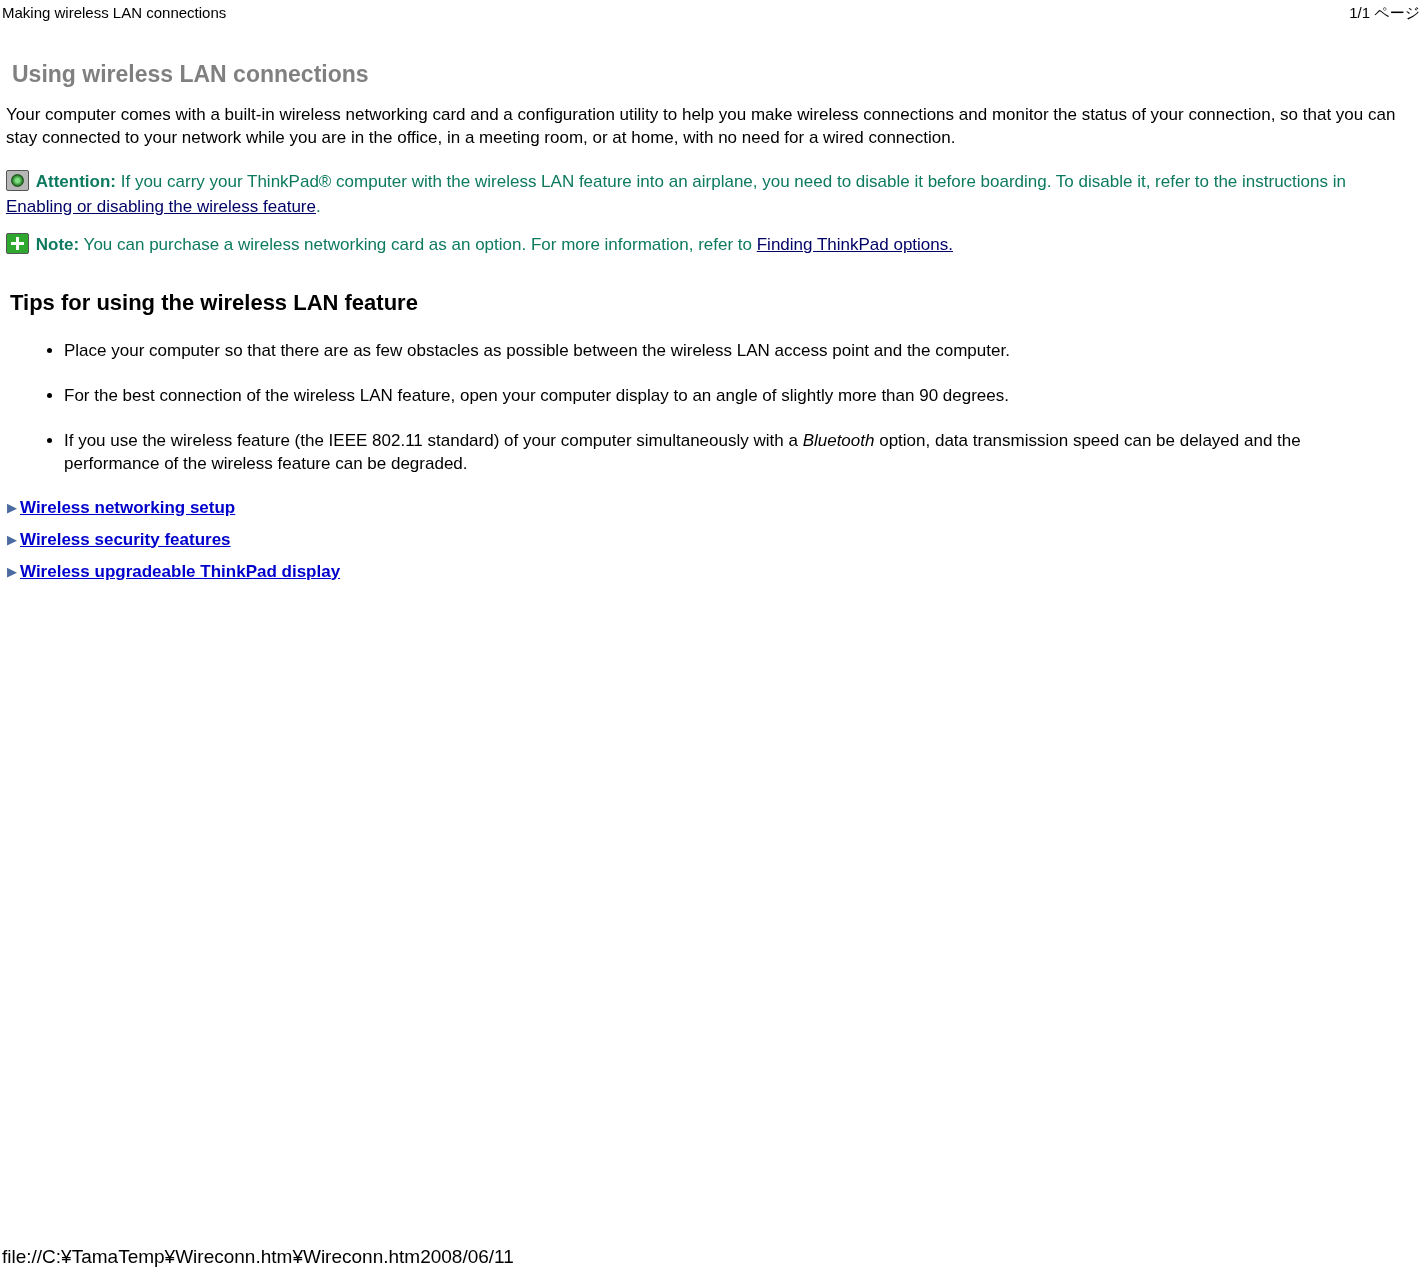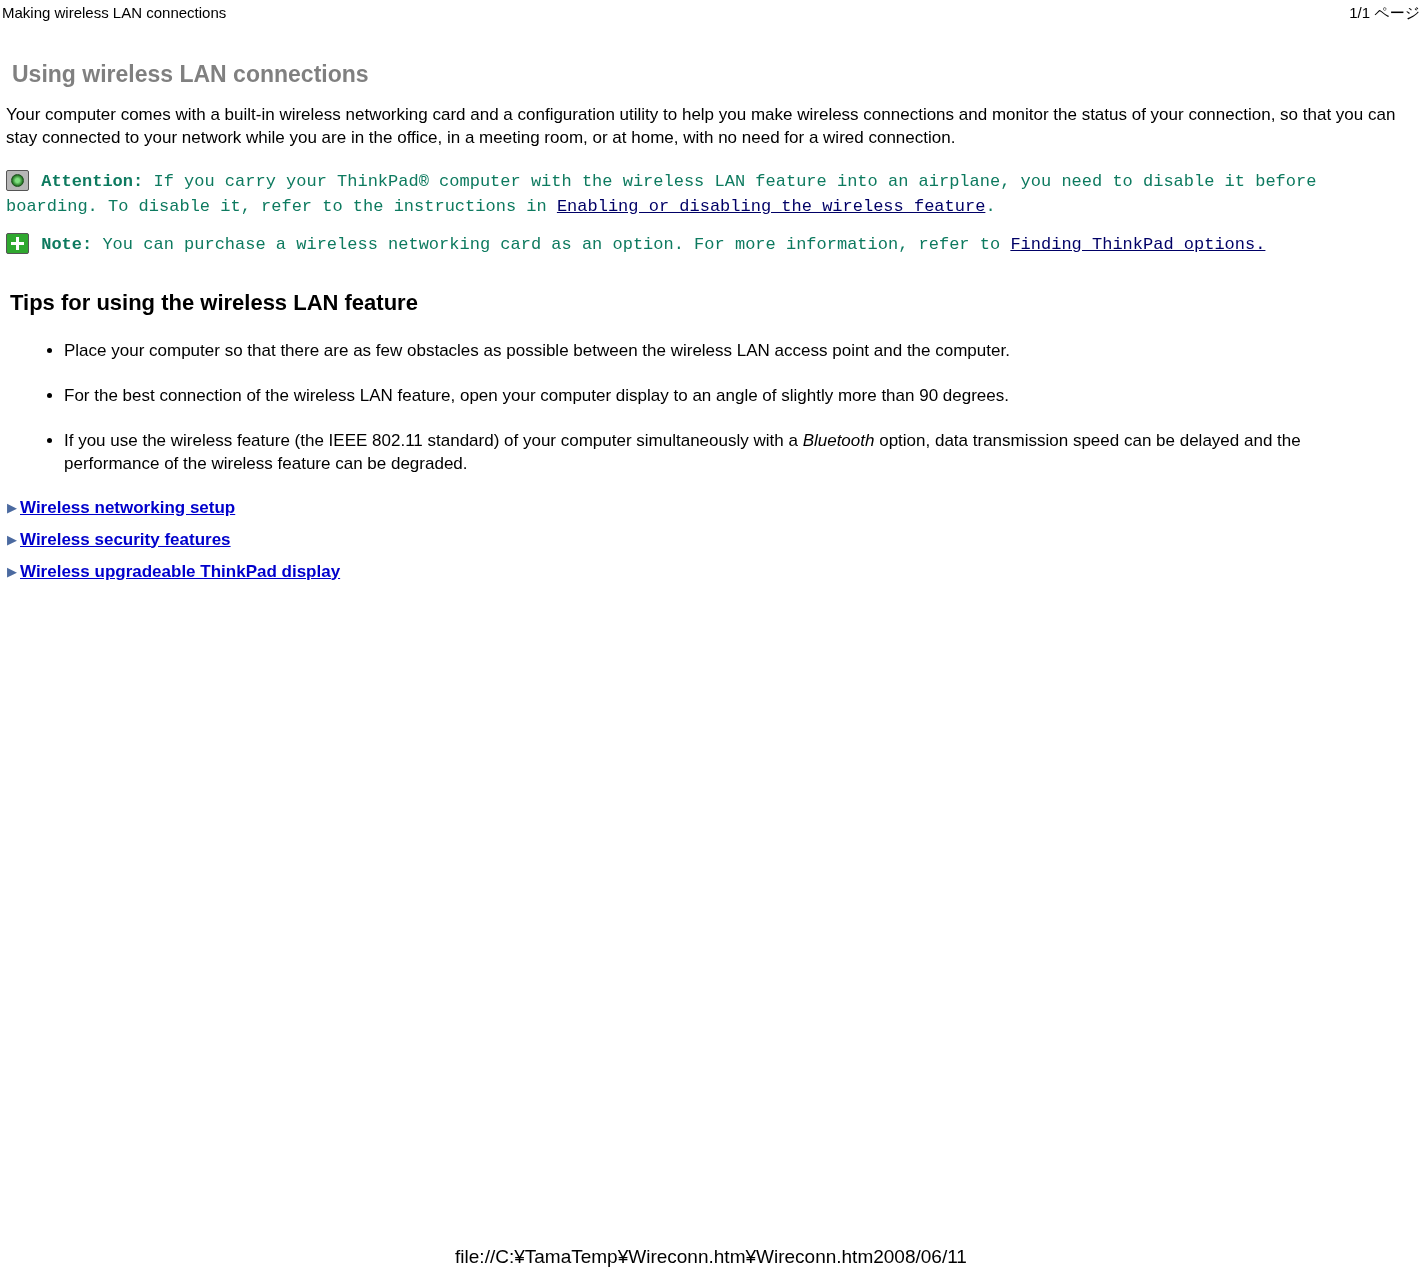--- a/index.html
+++ b/index.html
@@ -19,39 +19,38 @@
     font-family: "MS PGothic","MS Gothic","Hiragino Kaku Gothic Pro","Meiryo",sans-serif;
     font-size: 15px;
     padding: 4px 4px 8px 2px;
   }
   .footer-bar {
     position: absolute;
     bottom: 2px;
     left: 2px;
     right: 4px;
     display: flex;
-    justify-content: center;
+    justify-content: flex-start;
     font-family: "MS PGothic","MS Gothic","Hiragino Kaku Gothic Pro","Meiryo",sans-serif;
     font-size: 19px;
   }
   .content {
     padding: 30px 14px 0 6px;
   }
   h1.page-title {
     color: #808080;
     font-size: 23px;
     font-weight: bold;
     margin: 0 0 16px 6px;
   }
   p { margin: 16px 0 20px 0; line-height: 1.35; }
   .callout {
     color: #0D7A5F;
     margin: 0 0 14px 0;
     line-height: 1.45;
-    font-family: Liberation Mono, monospace;
   }
   .callout .label { font-weight: bold; }
   .icon-box {
     display: inline-block;
     vertical-align: text-bottom;
     width: 21px;
     height: 19px;
     border: 1px solid #555;
     border-radius: 2px;
     margin-right: 2px;

